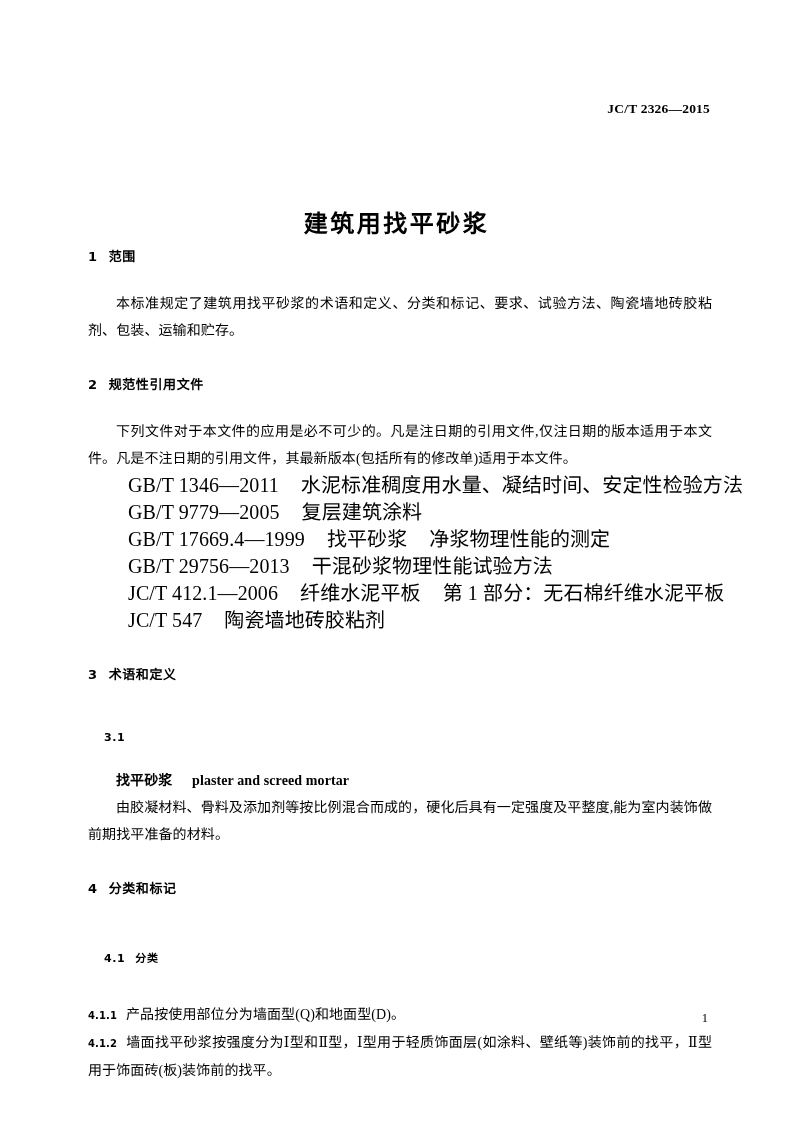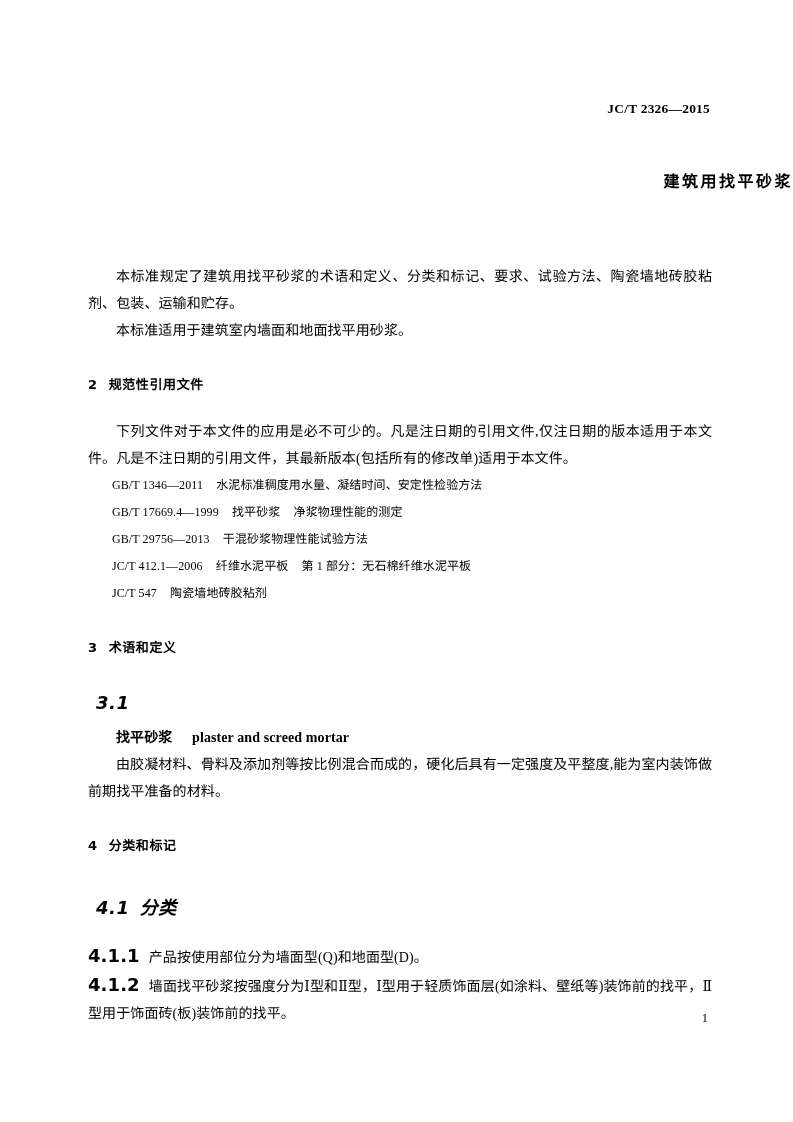--- a/index.html
+++ b/index.html
@@ -28,26 +28,26 @@
     right: 83px;
     font-family: "Liberation Serif", "DejaVu Serif", serif;
     font-size: 13.5px;
     font-weight: bold;
     letter-spacing: 0.2px;
     white-space: nowrap;
   }
   
   .doc-title {
     position: absolute;
-    top: 157px;
+    top: 188px;
     left: 0;
     width: 793px;
-    text-align: right;
-    font-family: "DejaVu Sans", "Liberation Sans", sans-serif;
-    font-size: 16px;
+    text-align: center;
+    font-family: "DejaVu Sans", "Liberation Sans", sans-serif;
+    font-size: 24px;
     font-weight: bold;
     letter-spacing: 2.5px;
   }
   
   .content {
     position: absolute;
     top: 243px;
     left: 88px;
     width: 624px;
   }
@@ -55,39 +55,38 @@
     font-family: "DejaVu Sans", "Liberation Sans", sans-serif;
     font-size: 13px;
     font-weight: bold;
     letter-spacing: 0.6px;
     margin: 0;
     line-height: 27px;
   }
   .h1 .num { margin-right: 11px; }
   .h2 {
     font-family: "DejaVu Sans", "Liberation Sans", sans-serif;
-    font-size: 18px;
+    font-size: 11px;
     font-weight: bold;
     letter-spacing: 0.6px;
-    margin: 8px;
-    line-height: 27px;
-    font-style: italic;
+    margin: 16px;
+    line-height: 27px;
   }
   .h2 .num { margin-right: 10px; }
   .para {
     font-size: 14px;
     line-height: 27px;
     margin: 0;
     text-align: justify;
     text-justify: inter-ideograph;
     letter-spacing: 0.1px;
   }
   .para.indent { text-indent: 2em; }
   .ref-line {
-    font-size: 12px;
+    font-size: 20px;
     line-height: 27px;
     margin: 0;
     padding-left: 2em;
     white-space: nowrap;
     letter-spacing: 0.1px;
   }
   .ref-code {
     font-family: "Liberation Serif", "DejaVu Serif", serif;
   }
   .ref-name { margin-left: 1.1em; }
@@ -104,21 +103,21 @@
   .clause {
     font-size: 14px;
     line-height: 27px;
     margin: 0;
     text-align: justify;
     text-justify: inter-ideograph;
     letter-spacing: 0.1px;
   }
   .clause .cnum {
     font-family: "DejaVu Sans", "Liberation Sans", sans-serif;
-    font-size: 18px;
+    font-size: 10px;
     font-weight: bold;
     margin-right: 9px;
   }
   .gap-sm { height: 13px; }
   .gap-md { height: 20px; }
   .gap-lg { height: 27px; }
   
   .folio {
     position: absolute;
     bottom: 74px;
@@ -131,34 +130,39 @@
 <body>
 
 <div class="page">
 
   <div class="page-header">JC/T 2326—2015</div>
 
   <h1 class="doc-title">建筑用找平砂浆</h1>
 
   <div class="content">
 
+    <p class="h1">
+      <span class="num">1</span><span>范围</span>
+    </p>
     <div class="gap-md"></div>
     <p class="para indent">本标准规定了建筑用找平砂浆的术语和定义、分类和标记、要求、试验方法、陶瓷墙地砖胶粘剂、包装、运输和贮存。</p>
-    <p class="para indent">本标准适用于建筑室内墙面和地面找平用砂浆。</p>
 
     <div class="gap-lg"></div>
 
     <p class="h1">
       <span class="num">2</span><span>规范性引用文件</span>
     </p>
     <div class="gap-md"></div>
     <p class="para indent">下列文件对于本文件的应用是必不可少的。凡是注日期的引用文件,仅注日期的版本适用于本文件。凡是不注日期的引用文件，其最新版本(包括所有的修改单)适用于本文件。</p>
 
     <p class="ref-line">
       <span class="ref-code">GB/T 1346—2011</span><span class="ref-name">水泥标准稠度用水量、凝结时间、安定性检验方法</span>
+    </p>
+    <p class="ref-line">
+      <span class="ref-code">GB/T 9779—2005</span><span class="ref-name">复层建筑涂料</span>
     </p>
     <p class="ref-line">
       <span class="ref-code">GB/T 17669.4—1999</span><span class="ref-name">找平砂浆</span><span class="ref-sub">净浆物理性能的测定</span>
     </p>
     <p class="ref-line">
       <span class="ref-code">GB/T 29756—2013</span><span class="ref-name">干混砂浆物理性能试验方法</span>
     </p>
     <p class="ref-line">
       <span class="ref-code">JC/T 412.1—2006</span><span class="ref-name">纤维水泥平板</span><span class="ref-sub">第 1 部分：无石棉纤维水泥平板</span>
     </p>

